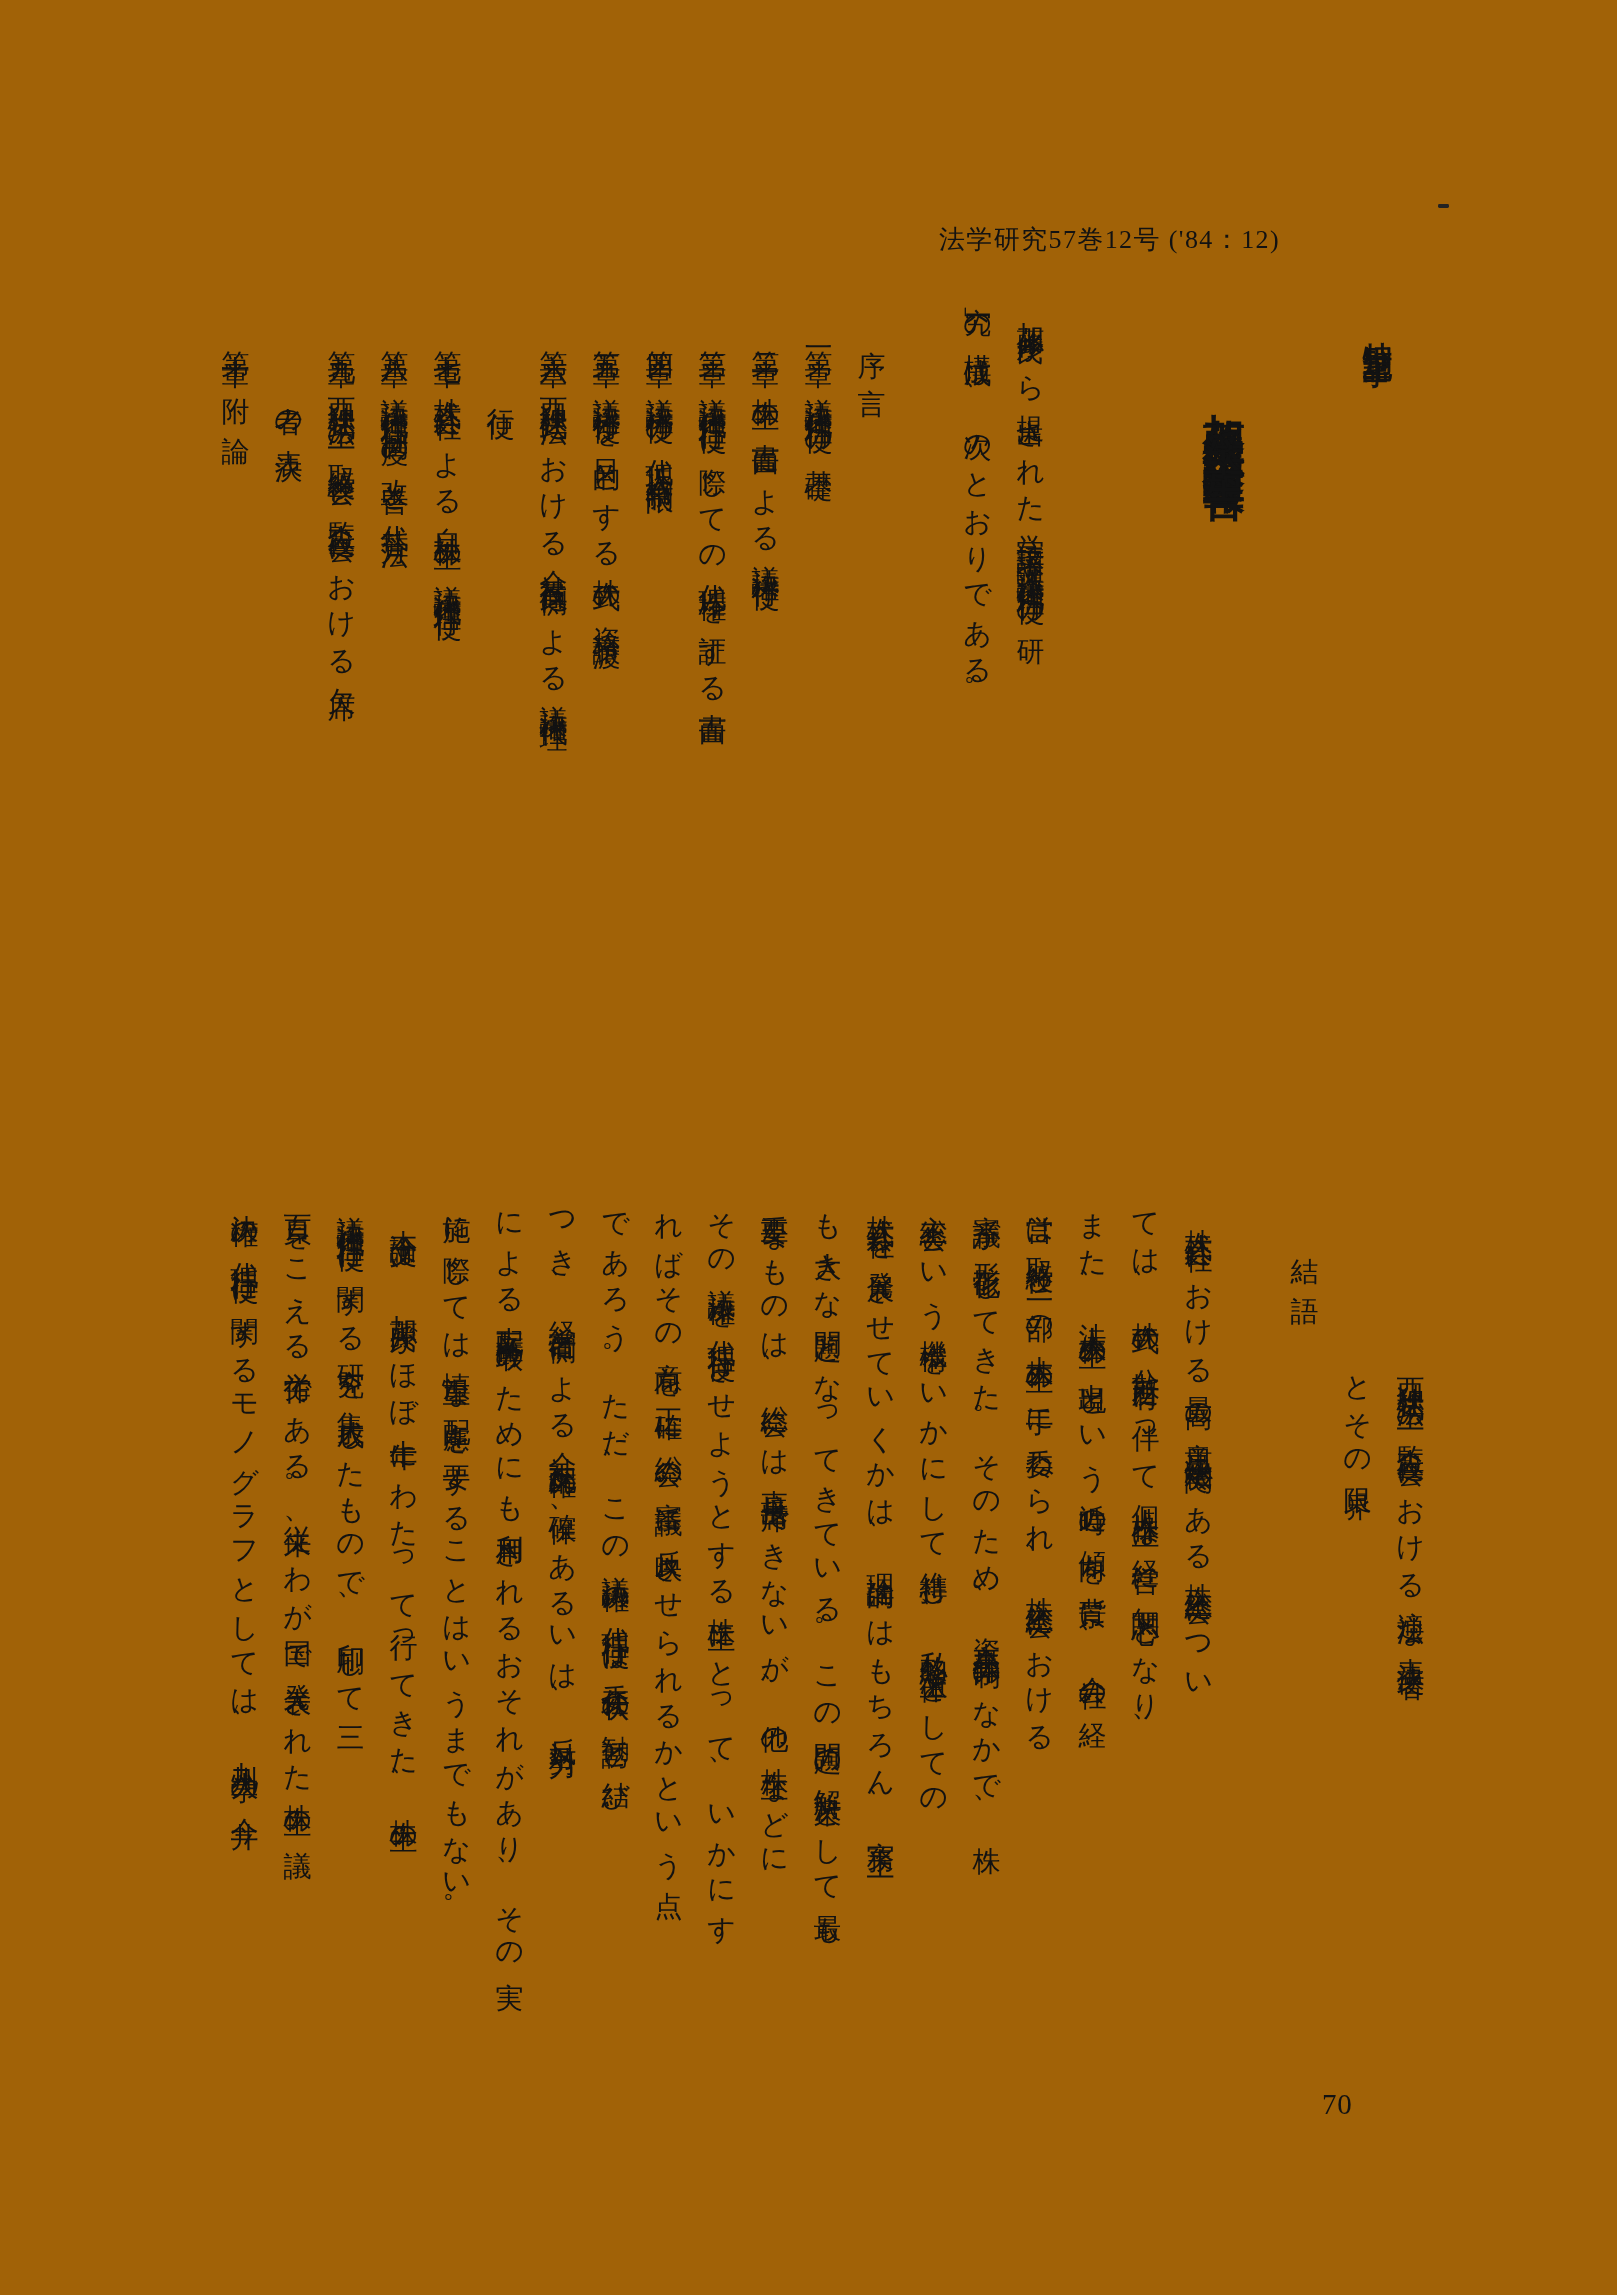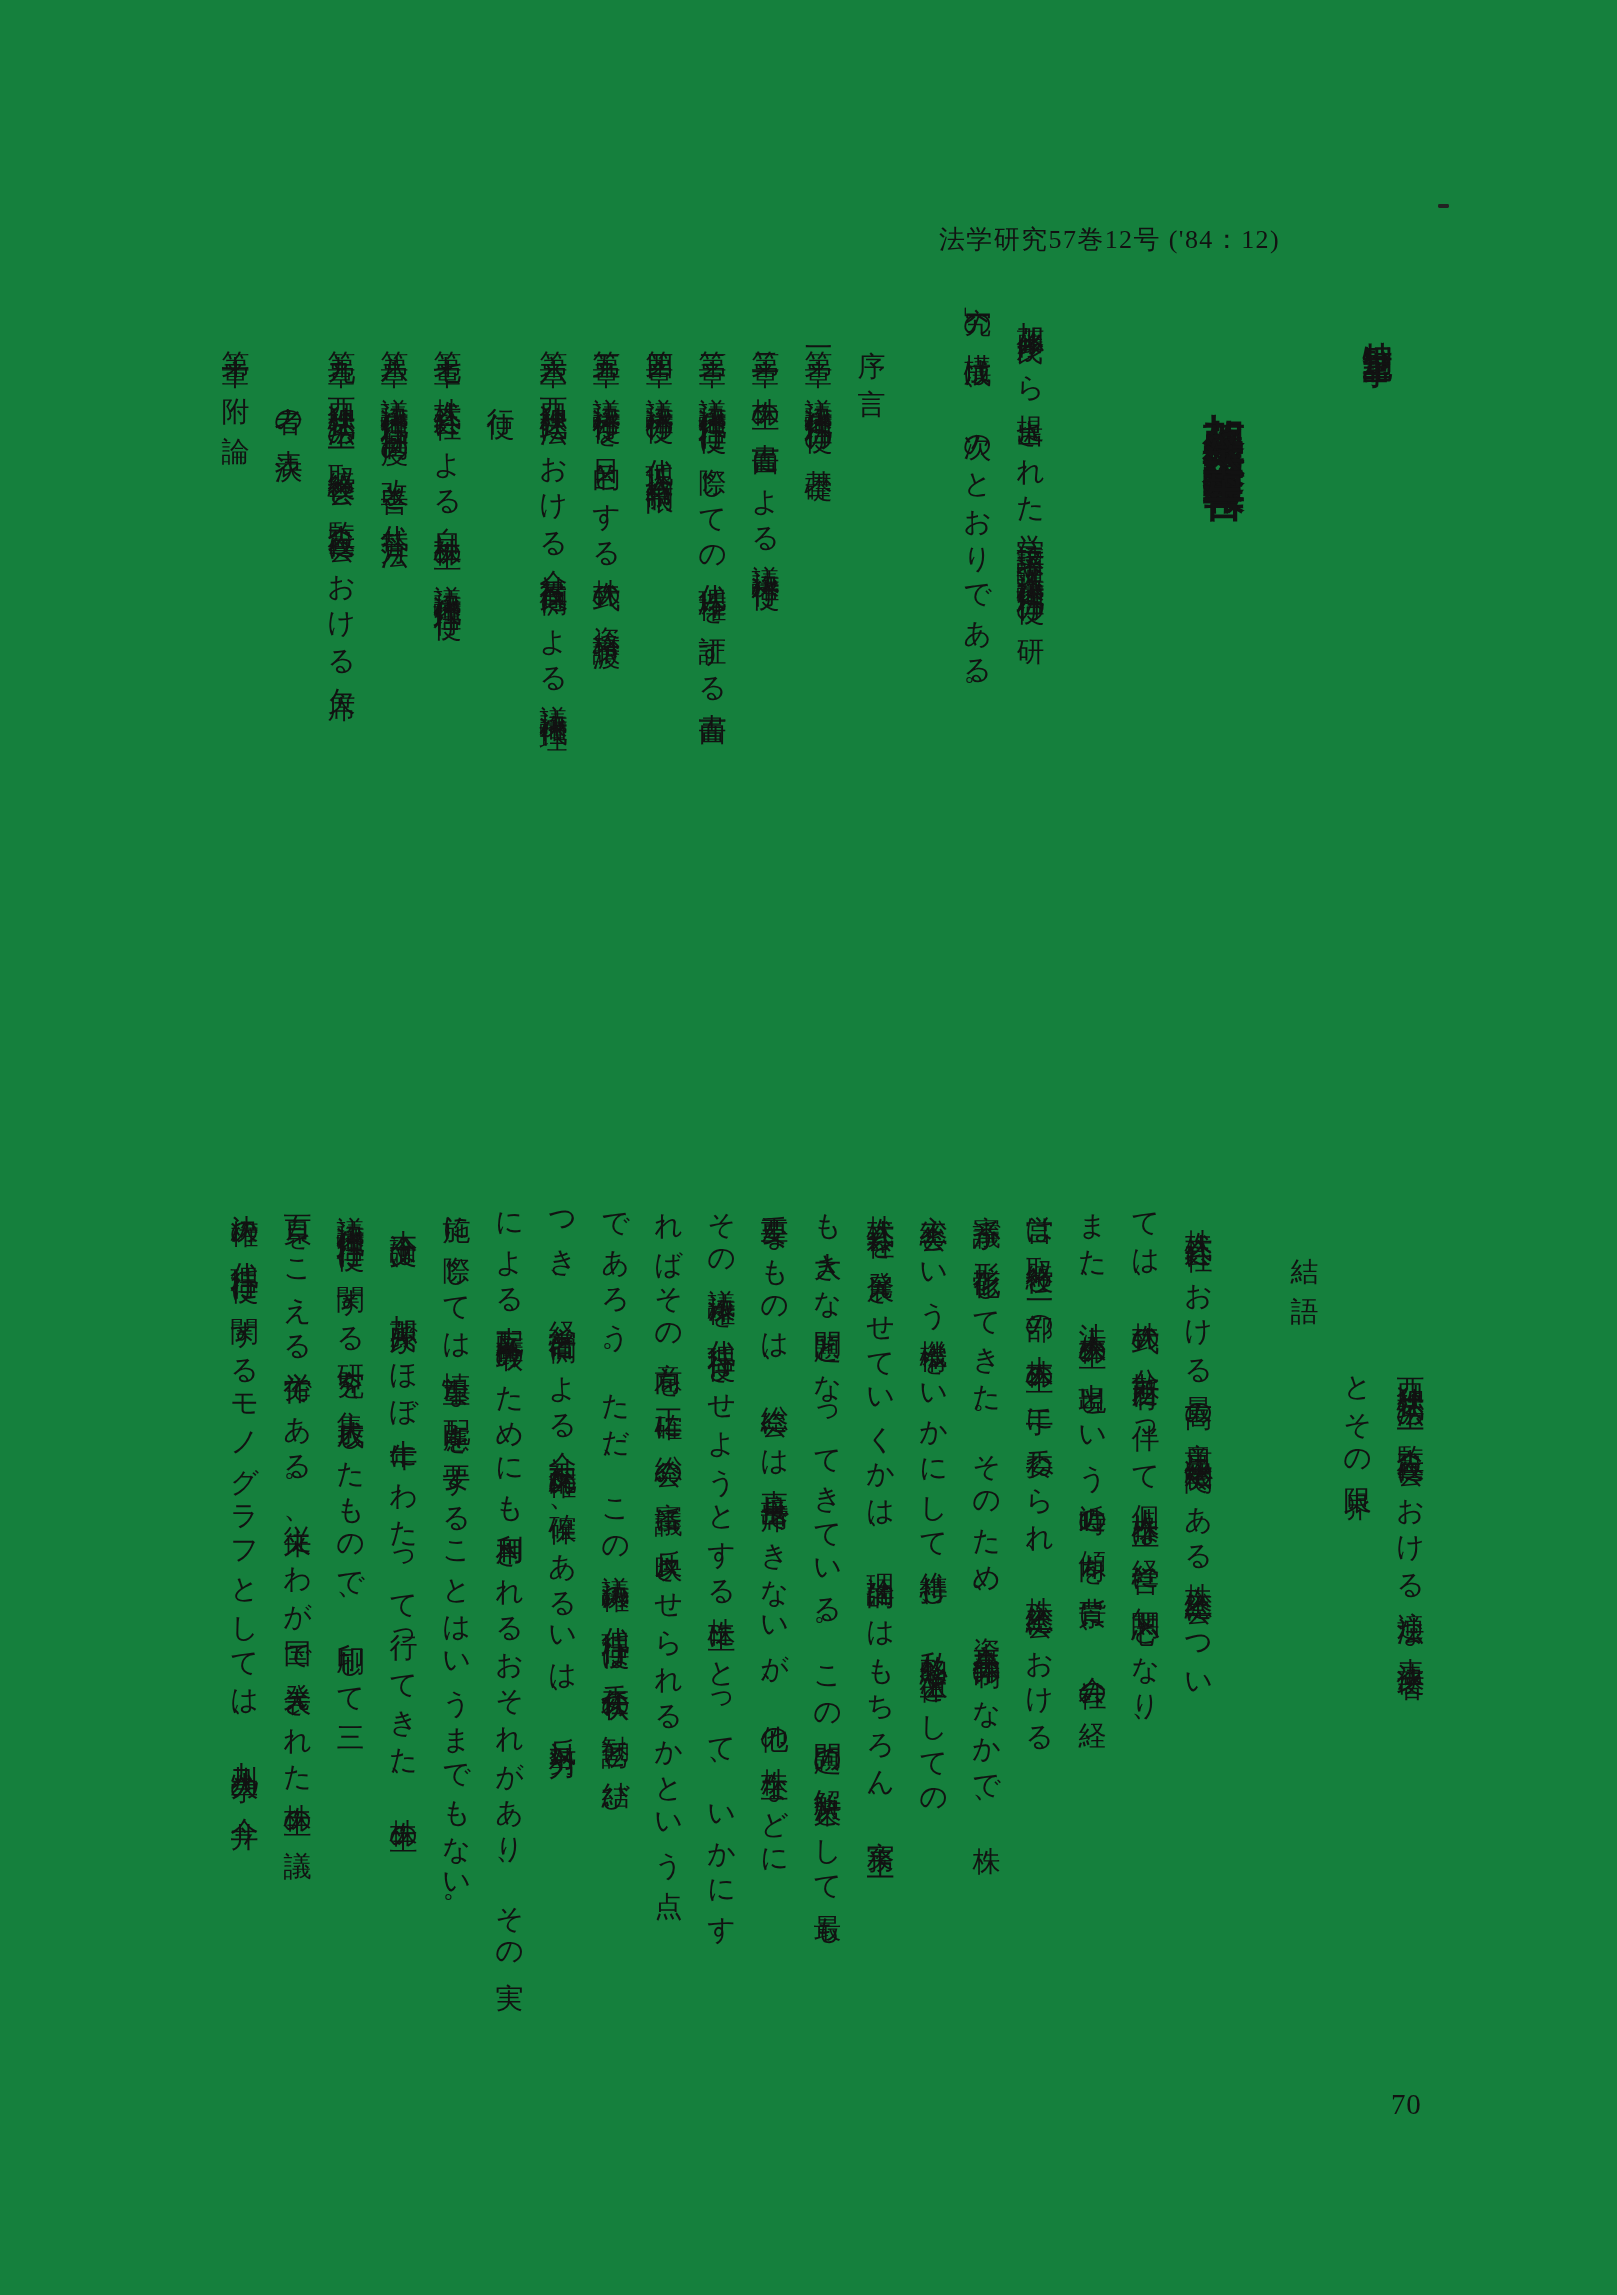--- a/index.html
+++ b/index.html
@@ -1,35 +1,35 @@
 <!DOCTYPE html>
 <html lang="ja" style="font-size:11px"><head>
 <meta charset="utf-8">
 <style>
   html,body{margin:0;padding:0;background:#e8e8e6;}
   .page{
     position:relative;
     width:1617px;height:2295px;
     margin:0 auto;
-    background:#15803d;
+    background:#a16207;
     color:#121212;
     font-family:"Liberation Serif","DejaVu Serif",serif;
     overflow:hidden;
   }
   
   .journal-header{
     position:absolute;top:222px;right:337px;
     font-size:26px;letter-spacing:1.4px;white-space:nowrap;
   }
   .corner-dash{
     position:absolute;top:204px;left:1438px;
     width:11px;height:3.5px;background:#222;border-radius:1.4px;
   }
   .page-number{
-    position:absolute;top:2088px;left:1391px;
+    position:absolute;top:2088px;left:1322px;
     font-size:29px;letter-spacing:0.7px;
   }
   
   .category{
     position:absolute;top:318px;left:1359px;
     writing-mode:vertical-rl;text-orientation:upright;
     font-family:"Liberation Sans","DejaVu Sans",sans-serif;
     font-weight:bold;
     font-size:29px;letter-spacing:5.6px;line-height:37px;
     white-space:nowrap;

